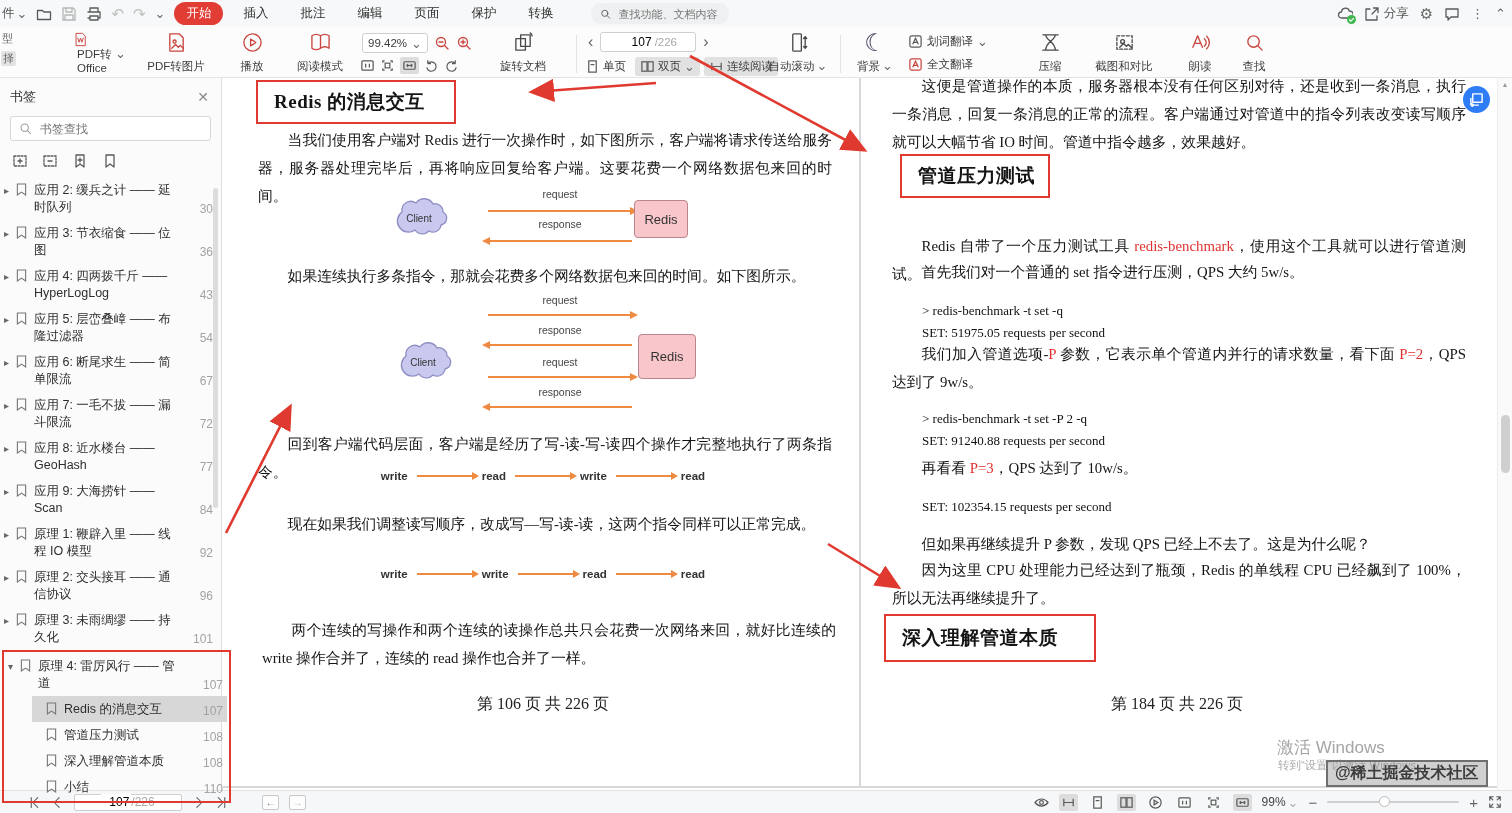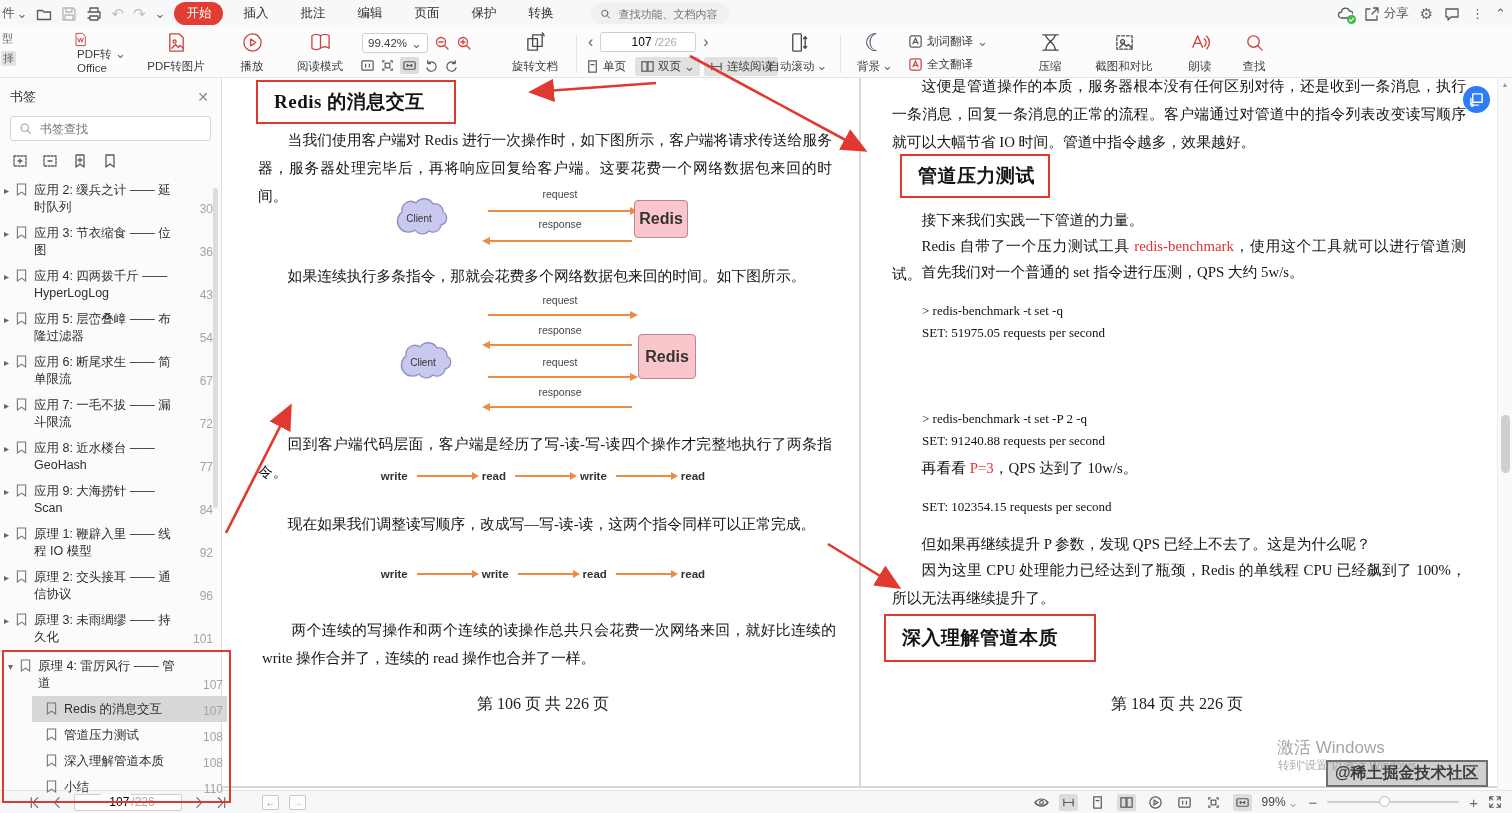--- a/index.html
+++ b/index.html
@@ -55,21 +55,21 @@
   .pfoot{position:absolute;width:100%;text-align:center;font-size:16px;color:#222;}
   .redtx{color:#e03131;}
   .seq{position:absolute;width:100%;display:flex;justify-content:center;align-items:center;gap:9px;}
   .seqlbl{font-family:"Liberation Sans","DejaVu Sans",sans-serif;font-size:11.5px;color:#333;font-weight:700;}
   .oarrow{position:relative;width:56px;height:2px;background:#ef8a41;display:inline-block;}
   .oarrow:after{content:"";position:absolute;right:-6px;top:-3.5px;border-left:7px solid #ef8a41;border-top:4.5px solid transparent;border-bottom:4.5px solid transparent;}
   .dlabel{position:absolute;font-family:"Liberation Sans","DejaVu Sans",sans-serif;font-size:10.5px;color:#444;text-align:center;width:144px;}
   .harrow{position:absolute;width:144px;height:2px;background:#ef8a41;}
   .harrow:after{content:"";position:absolute;right:-6px;top:-3.5px;border-left:8px solid #ef8a41;border-top:4.5px solid transparent;border-bottom:4.5px solid transparent;}
   .harrow.l:after{left:-6px;right:auto;border-left:none;border-right:8px solid #ef8a41;}
-  .redisbox{position:absolute;background:#f9c6cb;border:1.5px solid #bb858d;border-radius:4px;display:flex;align-items:center;justify-content:center;font-family:"Liberation Sans","DejaVu Sans",sans-serif;font-size:16px;color:#333;font-weight:bold;}
+  .redisbox{position:absolute;background:#f9c6cb;border:1.5px solid #bb858d;border-radius:4px;display:flex;align-items:center;justify-content:center;font-family:"Liberation Sans","DejaVu Sans",sans-serif;font-size:13px;color:#333;}
   .cloud{position:absolute;}
   .divider-v{position:absolute;top:0;width:2px;height:708px;background:#d8d8d8;}
   .divider-h{position:absolute;left:0;top:708px;width:1289px;height:2px;background:#d8d8d8;}
   .vscroll{position:absolute;right:0;top:0;width:15px;height:712px;background:#fafafa;border-left:1px solid #ececec;}
   .vthumb{position:absolute;left:3px;top:337px;width:9px;height:58px;border-radius:5px;background:#cfcfcf;}
   .floatbtn{position:absolute;right:22px;top:8px;width:27px;height:27px;border-radius:50%;background:#2e7cf6;display:flex;align-items:center;justify-content:center;}
   
   .overlay{position:absolute;left:0;top:0;pointer-events:none;z-index:9;}
   .wm1{position:absolute;left:1277px;top:736px;font-size:17px;color:#a5a5a5;z-index:8;}
   .wm2{position:absolute;left:1278px;top:758px;font-size:11.5px;color:#ababab;z-index:8;}
@@ -235,21 +235,21 @@
           <svg class="smallic" viewBox="0 0 16 16">
             <path d="M4,6 a5,5 0 1 1 -1,4 M4,6 V2.5 M4,6 H7.5"></path>
           </svg>
         </span>
       <span>
           <svg class="smallic" viewBox="0 0 16 16">
             <path d="M12,6 a5,5 0 1 0 1,4 M12,6 V2.5 M12,6 H8.5"></path>
           </svg>
         </span>
     </div>
-    <div class="tb-col" style="left:506px;width:58px;text-align:center;">
+    <div class="tb-col" style="left:494px;width:58px;text-align:center;">
       <svg class="icr" style="stroke:#4a4a4a;" viewBox="0 0 22 22">
           <rect x="3" y="7" width="10" height="12"></rect>
           <rect x="8" y="3" width="10" height="12"></rect>
           <path d="M18,1 a4,4 0 0 1 2,3"></path>
         </svg>
       <span>旋转文档</span>
     </div>
 
     <div class="vsep" style="left:576px;"></div>
 
@@ -597,27 +597,27 @@
       <div class="pfoot" style="top:616px;">第 106 页 共 226 页</div>
     </div>
 
     <div class="divider-v" style="left:636px;"></div>
 
     <div class="page" style="left:639px;width:630px;">
       <p class="ind" style="left:30px;top:-6px;">这便是管道操作的本质，服务器根本没有任何区别对待，还是收到一条消息，执行一条消息，回复一条消息的正常的流程。客户端通过对管道中的指令列表改变读写顺序就可以大幅节省 IO 时间。管道中指令越多，效果越好。</p>
       <div class="h-box redbox" style="left:38px;top:76px;width:150px;height:44px;">
           <b>管道压力测试</b>
         </div>
-      <p class="ind" style="left:30px;top:128px;">接下来我们实践一下管道的力量。</p>
       <p class="ind" style="left:30px;top:154px;"><span>Redis 自带了一个压力测试工具 </span><span class="redtx">redis-benchmark</span><span>，使用这个工具就可以进行管道测试。</span></p>
       <p class="ind" style="left:30px;top:180px;">首先我们对一个普通的 set 指令进行压测，QPS 大约 5w/s。</p>
       <div class="code" style="left:60px;top:222px;">
         <div>&gt; redis-benchmark -t set -q</div>
         <div>SET: 51975.05 requests per second</div>
       </div>
+      <p class="ind" style="left:30px;top:262px;"><span>我们加入管道选项-</span><span class="redtx">P</span><span> 参数，它表示单个管道内并行的请求数量，看下面 </span><span class="redtx">P=2</span><span>，QPS 达到了 9w/s。</span></p>
       <div class="code" style="left:60px;top:330px;">
         <div>&gt; redis-benchmark -t set -P 2 -q</div>
         <div>SET: 91240.88 requests per second</div>
       </div>
       <p class="ind" style="left:30px;top:376px;"><span>再看看 </span><span class="redtx">P=3</span><span>，QPS 达到了 10w/s。</span></p>
       <div class="code" style="left:60px;top:418px;">
         <div>SET: 102354.15 requests per second</div>
       </div>
       <p class="ind" style="left:30px;top:452px;">但如果再继续提升 P 参数，发现 QPS 已经上不去了。这是为什么呢？</p>
       <p class="ind" style="left:30px;top:478px;">因为这里 CPU 处理能力已经达到了瓶颈，Redis 的单线程 CPU 已经飙到了 100%，所以无法再继续提升了。</p>

